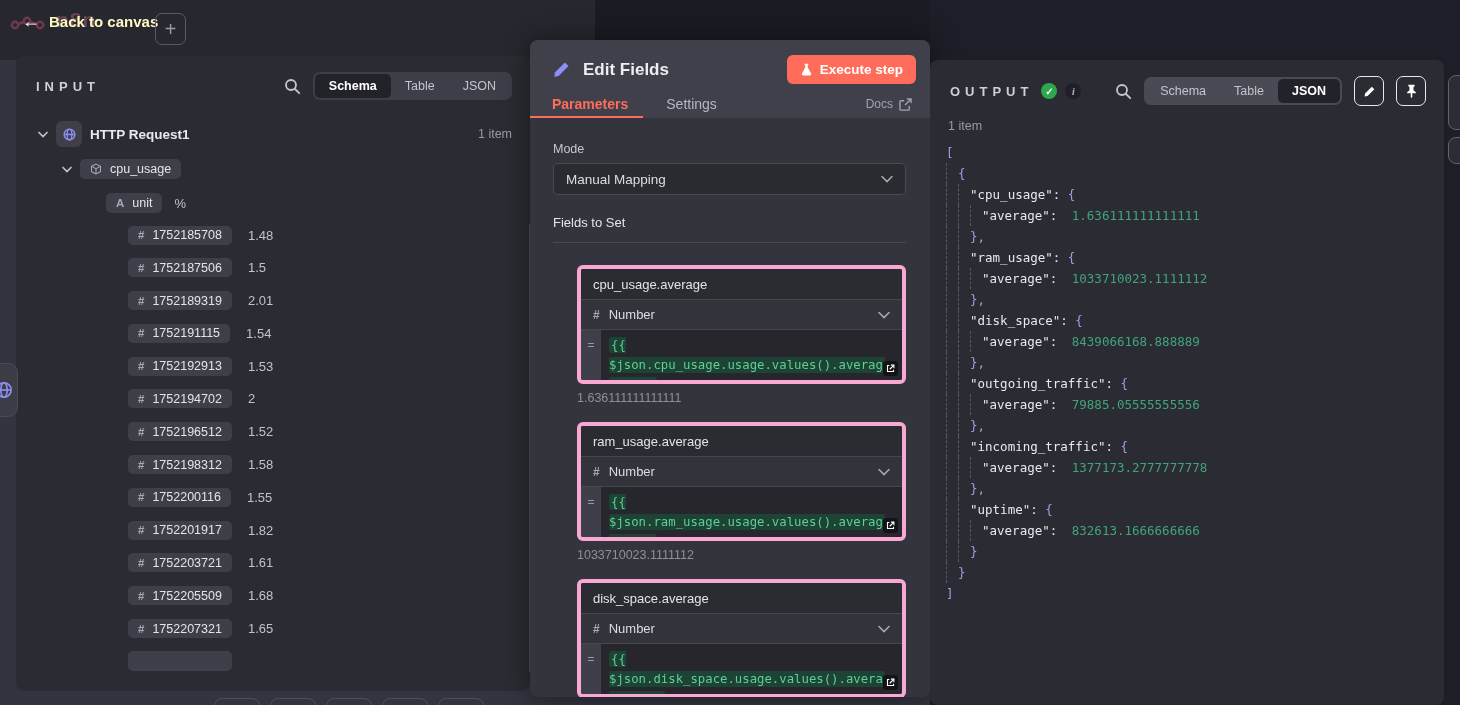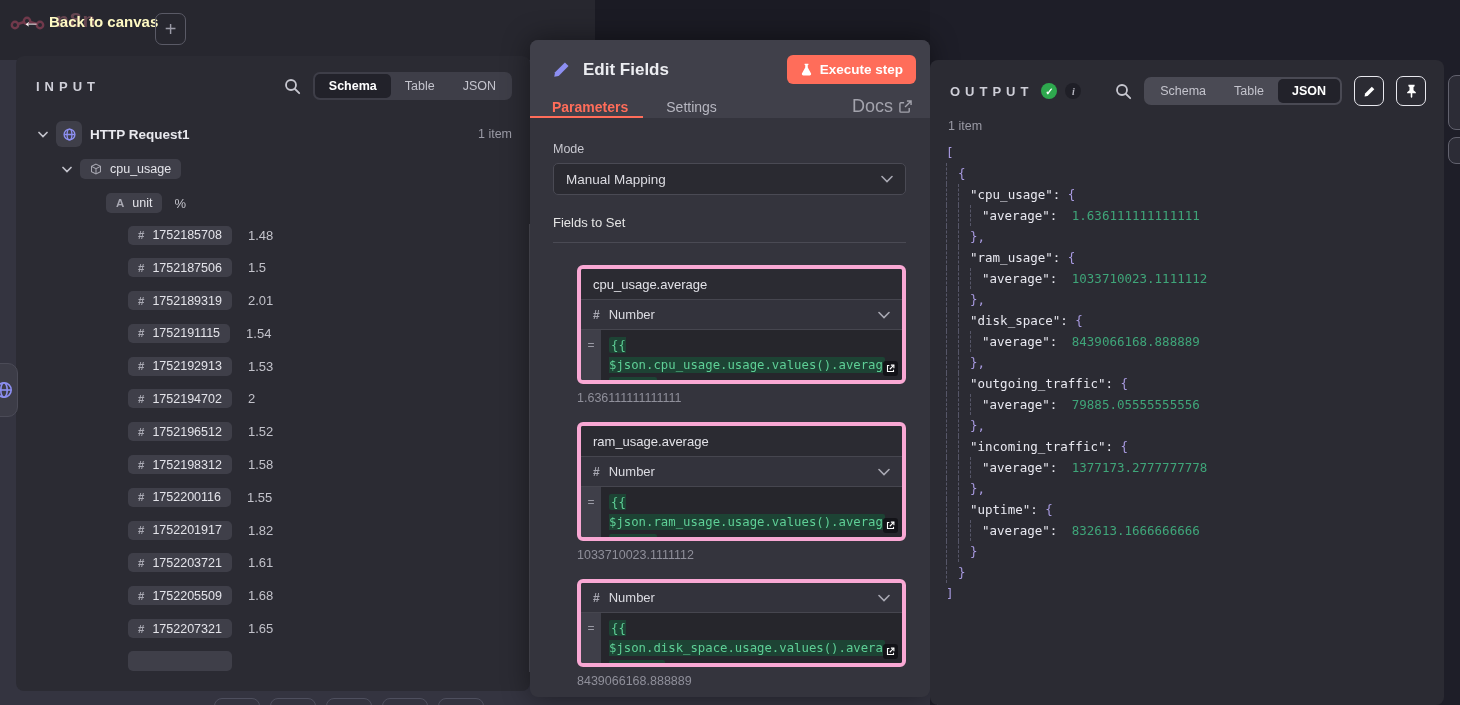--- a/index.html
+++ b/index.html
@@ -86,21 +86,21 @@
   .ed-header { background:#40404a; padding:15px 14px 0 22px; height:78px; position:relative; }
   .ed-title-row { display:flex; align-items:center; gap:10px; }
   .ed-title { color:#ecedf1; font-size:17px; font-weight:700; flex:1; margin-left:2px; }
   .exec-btn { display:flex; align-items:center; gap:7px; background:#ff6d5a; color:#fff;
               border:none; border-radius:6px; padding:7px 13px; font-size:13.5px; font-weight:600;
               cursor:pointer; font-family:inherit; }
   .ed-tabs { display:flex; align-items:center; margin-top:12px; }
   .ed-tab { font-size:14px; background:none; border:none; cursor:pointer; font-family:inherit; padding:0; }
   .tab-params { color:#ff6d5a; font-weight:600; }
   .tab-settings { color:#b6b6c0; margin-left:38px; }
-  .docs-link { margin-left:auto; margin-right:4px; color:#a2a2ac; font-size:18px; display:flex;
+  .docs-link { margin-left:auto; margin-right:4px; color:#a2a2ac; font-size:12px; display:flex;
                align-items:center; gap:6px; text-decoration:none; cursor:pointer; }
   .params-underline { position:absolute; left:0; bottom:0; width:113px; height:2.5px; background:#ff6d5a; }
 
   .ed-body { padding:24px 24px 0 23px; }
   .fld-label { color:#c7c7cf; font-size:12.5px; margin-bottom:7px; }
   .select { height:32px; background:#2a2a31; border:1px solid#4a4a54; border-radius:5px;
             display:flex; align-items:center; padding:0 12px; color:#dcdce2; font-size:13.5px;
             cursor:pointer; }
   .select .spacer { flex:1; }
   .fields-set-label { margin-top:20px; color:#e5e5e5; font-size:13px; }
@@ -445,20 +445,21 @@
                       <path d="M6.5 1.5h4v4"></path>
                       <path d="M4.5 2H2v8h8V7.5"></path>
                     </g>
                   </svg>
                 </span>
               </div>
             </div>
           </div>
           <div class="fresult">1033710023.1111112</div>
           <div class="fgroup">
+            <input class="fname" readonly="" value="disk_space.average" style="">
             <div class="ftype">
               <span class="picon">#</span>
               <span>Number</span>
               <svg width="12" height="8" viewBox="0 0 12 8" style="margin-left:auto">
                 <polyline points="1,1.5 6,6.5 11,1.5" fill="none" stroke="#a8a8b2" stroke-width="1.6" stroke-linecap="round"></polyline>
               </svg>
             </div>
             <div class="fexpr">
               <div class="gutter">=</div>
               <div class="code">

